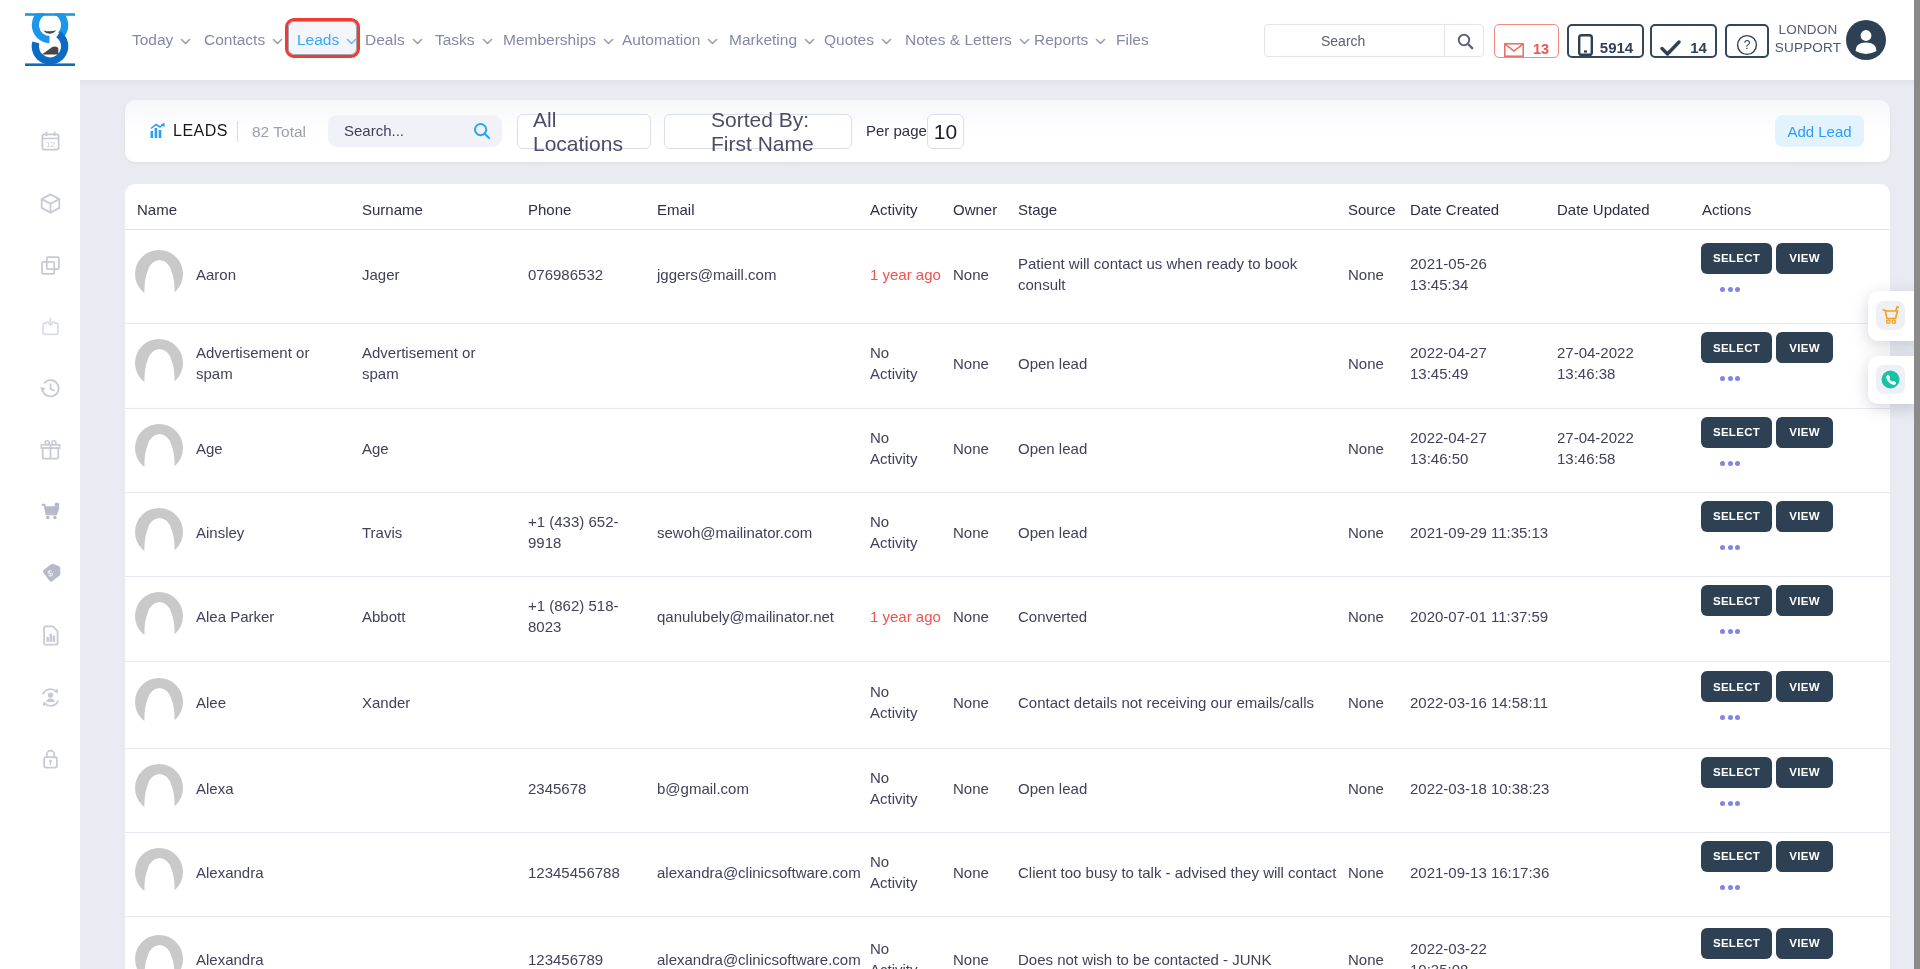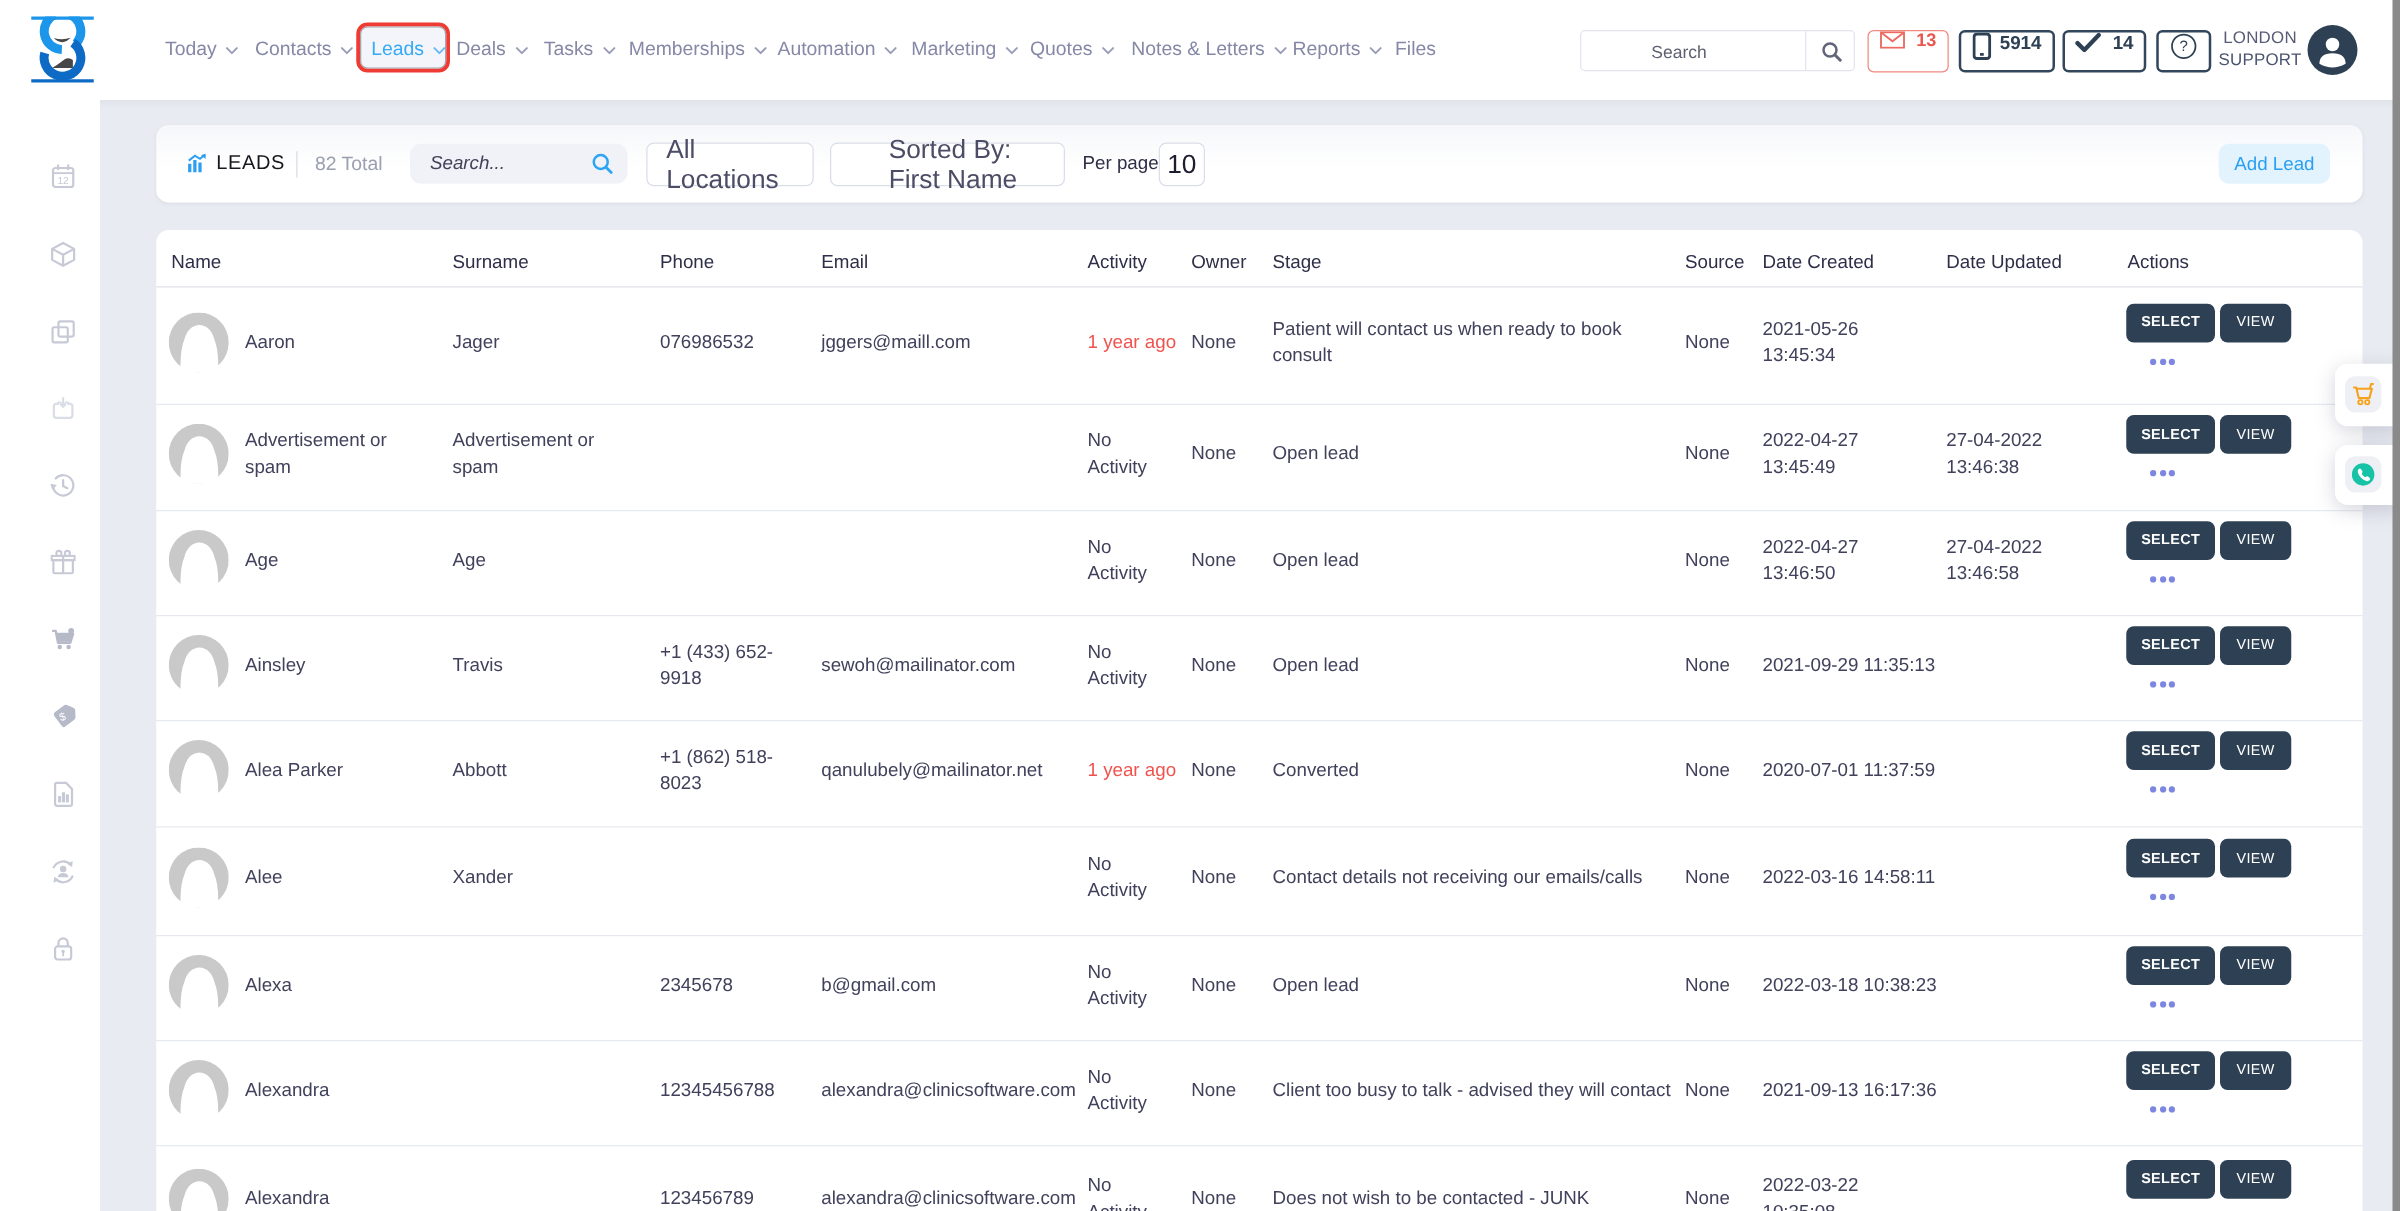--- a/index.html
+++ b/index.html
@@ -12,21 +12,21 @@
   .nav-item { position:absolute; top:31px; font-size:15.5px; color:#8588a6; white-space:nowrap; }
   .nav-item .chev { display:inline-block; margin-left:7px; }
   .chev { width:11px; height:7px; }
   .chev polyline { fill:none; stroke:#9a9db8; stroke-width:1.6; stroke-linecap:round; stroke-linejoin:round; }
   #leads-box { position:absolute; left:285px; top:18px; width:75px; height:40px; background:#f3f5fa; border:3.5px solid #ee3b33; border-radius:9px; box-shadow:inset 0 0 0 1px rgba(95,100,112,0.55); }
   #leads-item { position:absolute; left:297px; top:31px; font-size:15.5px; color:#35aaf5; }
   #leads-item .chev { margin-left:7px; }
   #leads-item .chev polyline { stroke:#6fb9f2; }
 
   
-  .hbtn { position:absolute; top:24px; height:34px; border-radius:5px; display:flex; align-items:flex-start; justify-content:center; background:#fff; }
+  .hbtn { position:absolute; top:24px; height:34px; border-radius:5px; display:flex; align-items:flex-end; justify-content:center; background:#fff; }
   #srch { left:1264px; top:24px; width:220px; height:33px; border:1px solid #e3e4ee; border-radius:4px; position:absolute; }
   #srch .ph { position:absolute; left:16px; top:8px; font-size:14px; color:#5d6070;margin-left:40px; }
   #srch .sep { position:absolute; right:38px; top:0; width:1px; height:100%; background:#e3e4ee; }
   #btn-mail { left:1494px; width:65px; border:1.3px solid #f0897f; color:#e9574f; }
   #btn-mail span { font-size:14.5px; font-weight:bold; margin-left:9px; }
   #btn-phone { left:1567px; width:77px; border:2px solid #32465c; color:#2e4154; }
   #btn-phone span { font-size:15px; font-weight:bold; margin-left:7px; }
   #btn-check { left:1650px; width:67px; border:2px solid #32465c; color:#2e4154; }
   #btn-check span { font-size:15px; font-weight:bold; margin-left:9px; }
   #btn-help { left:1725px; width:44px; border:2px solid #32465c; }
@@ -36,40 +36,40 @@
 
   
   #sidebar { position:absolute; left:0; top:80px; width:80px; height:889px; background:#fff; }
 
   
   #toolbar { position:absolute; left:125px; top:100px; width:1765px; height:62px; border-radius:10px; background:linear-gradient(#f6f7fa, #ffffff 55%); box-shadow:0 1px 3px rgba(130,135,160,0.12); }
   #toolbar .leads-t { position:absolute; left:48px; top:22px; font-size:16px; letter-spacing:0.5px; color:#17171f; }
   #toolbar .div { position:absolute; left:112px; top:21px; width:1px; height:21px; background:#d8dbe4; }
   #toolbar .total { position:absolute; left:127px; top:23px; font-size:15.5px; color:#9aa0b0; }
   #tb-search { position:absolute; left:203px; top:15px; width:174px; height:32px; background:#f0f2f7; border-radius:9px; }
-  #tb-search .ph { position:absolute; left:16px; top:7px; font-size:15px; color:#414158;font-style:italic; }
+  #tb-search .ph { position:absolute; left:16px; top:7px; font-size:15px; color:#414158; }
   .selbox { position:absolute; top:14px; height:35px; border:1px solid #dadee8; border-radius:6px; background:#fff; display:flex; align-items:center; padding-left:15px; font-size:21px; color:#4c4c66; }
   #sel-loc { left:392px; width:134px; }
   #sel-sort { left:539px; width:188px;padding-left:46px; }
   #pp-box { padding-left:0; justify-content:center; }
   #perpage { position:absolute; left:741px; top:22px; font-size:15px; color:#2e2e46; }
   #pp-box { left:802px; width:37px; color:#1d1d30; }
   #add-lead { position:absolute; left:1650px; top:15px; width:89px; height:32px; background:#e2f3fd; border-radius:8px; color:#2b9ff2; font-size:15px; display:flex; align-items:center; justify-content:center; }
 
   
   #tcard { position:absolute; left:125px; top:184px; width:1765px; height:830px; border-radius:10px 10px 0 0; background:#fff; }
   .th { position:absolute; top:17px; font-size:15px; color:#2e2e48; }
   #thead { position:absolute; left:0; top:0; width:1765px; height:46px; border-bottom:1px solid #dfe2ea; }
   .row { position:absolute; left:0; width:1765px; border-bottom:1px solid #e7e9f0; }
   .cell { position:absolute; font-size:15px; color:#41415c; line-height:21px; white-space:nowrap; }
   .c1l { top:calc(50% - 3px); transform:translateY(-50%); }
   .red { color:#f0534e; }
   .avatar { position:absolute; left:10px; top:calc(50% - 3px); transform:translateY(-50%); width:48px; height:48px; }
   .btn-select { position:absolute; left:1576px; top:calc(50% - 34px); width:71px; height:31px; background:#2e4154; border-radius:6px; color:#fff; font-size:11.5px; font-weight:bold; letter-spacing:0.3px; display:flex; align-items:center; justify-content:center; }
-  .btn-view { position:absolute; left:1651px; top:calc(50% - 34px); width:57px; height:31px; background:#2e4154; border-radius:6px; color:#fff; font-size:11.5px; font-weight:normal; letter-spacing:0.3px; display:flex; align-items:center; justify-content:center; }
+  .btn-view { position:absolute; left:1651px; top:calc(50% - 34px); width:57px; height:31px; background:#2e4154; border-radius:6px; color:#fff; font-size:11.5px; font-weight:bold; letter-spacing:0.3px; display:flex; align-items:center; justify-content:center; }
   .dots { position:absolute; left:1583px; top:calc(50% + 10px); width:44px; display:flex; justify-content:center; gap:2.6px; }
   .dots i { width:5px; height:5px; border-radius:50%; background:#7d87e2; }
 
   
   .co-name { left:71px; } .co-sur { left:237px; } .co-ph { left:403px; } .co-em { left:532px; }
   .co-act { left:745px; } .co-own { left:828px; } .co-stg { left:893px; } .co-src { left:1223px; }
   .co-dc { left:1285px; } .co-du { left:1432px; }
 
   
   .fcard { position:absolute; left:1868px; width:52px; background:#fff; border-radius:10px 0 0 10px; box-shadow:0 4px 16px rgba(100,105,130,0.28); }

